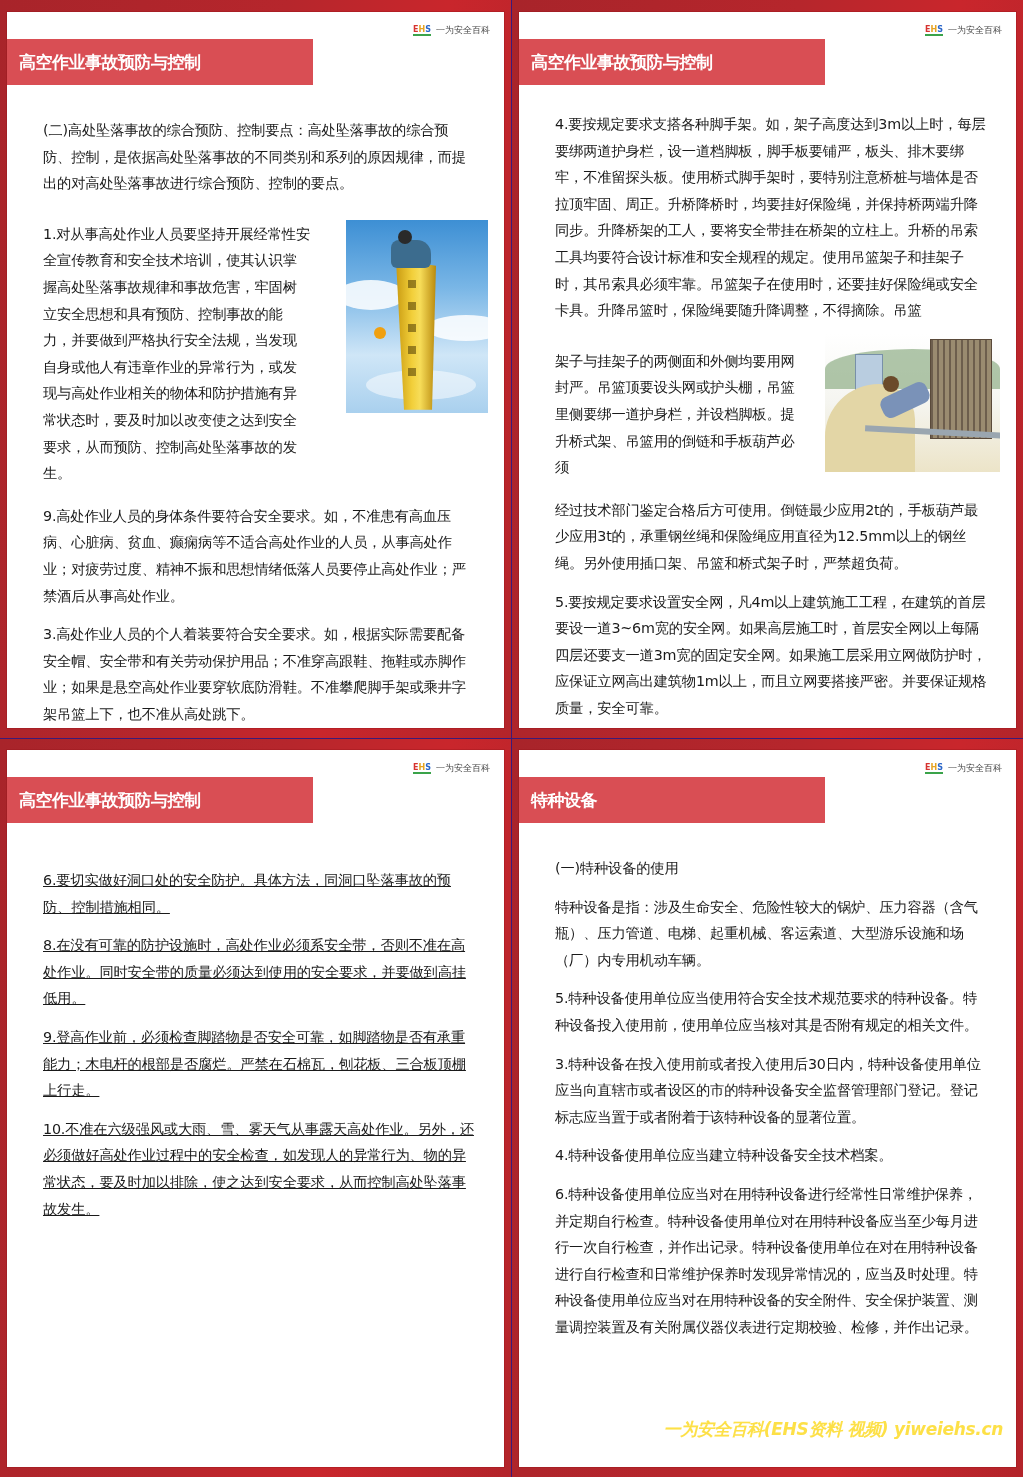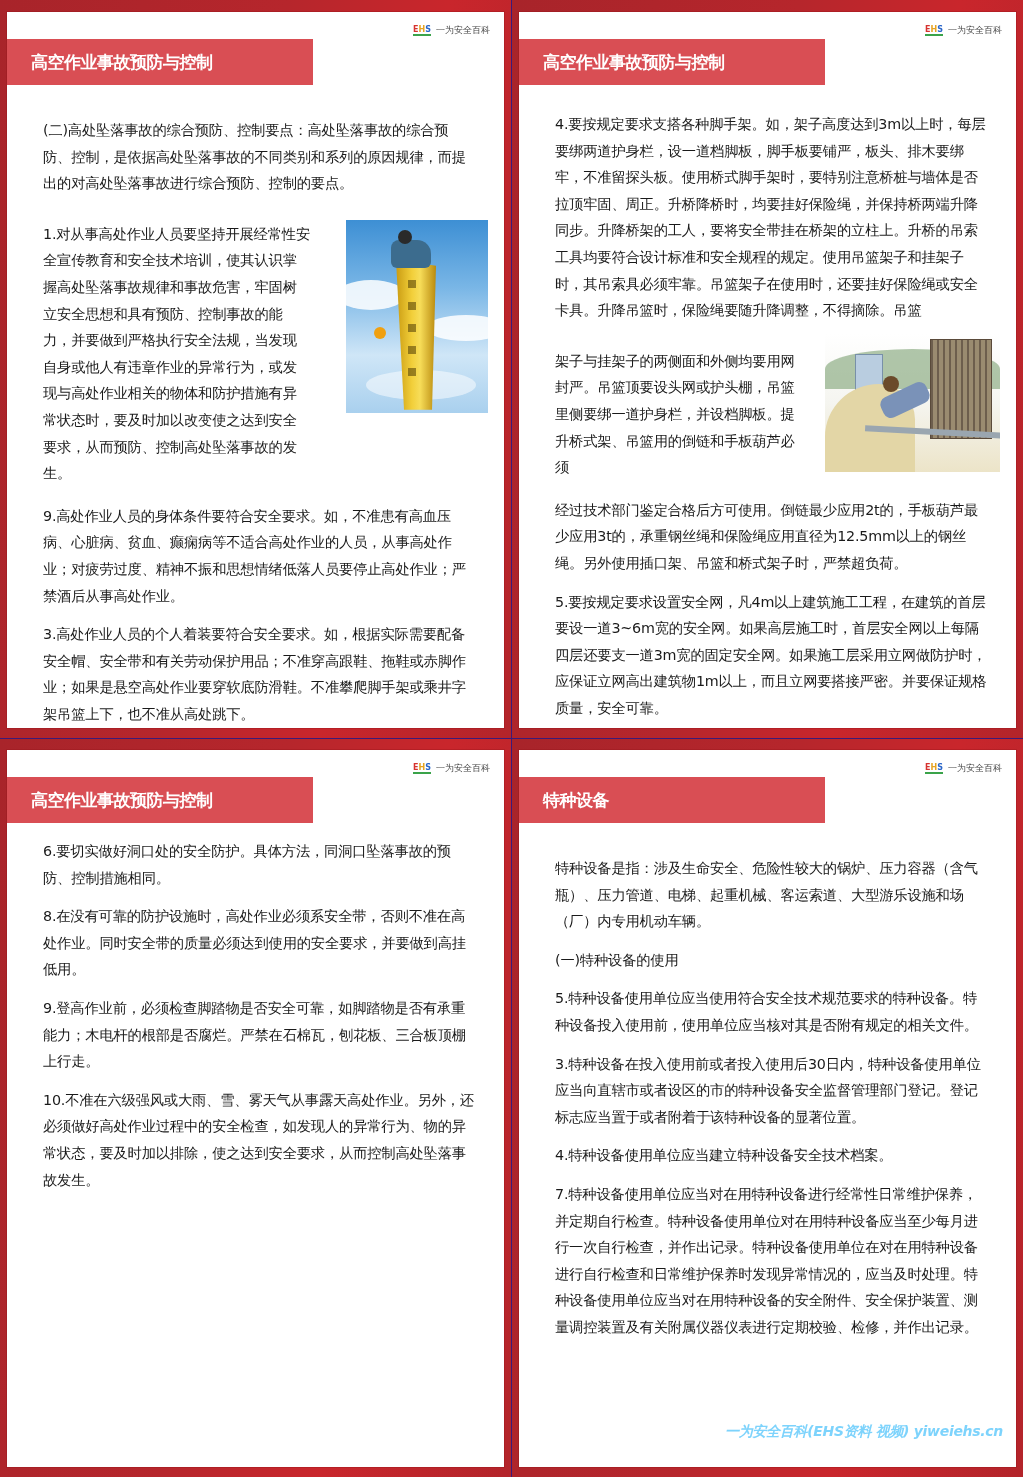--- a/index.html
+++ b/index.html
@@ -12,21 +12,21 @@
 
   .slide { position: absolute; background: linear-gradient(100deg, #a8242a 0%, #b6262c 45%, #c9262c 70%, #b3242a 100%); }
   .slide .card { position: absolute; left: 7px; top: 12px; right: 7px; bottom: 10px; background: #ffffff; box-shadow: 0 0 0 1px rgba(150,20,25,0.35); }
 
   .logo { position: absolute; right: 14px; top: 12px; display: flex; align-items: center; gap: 5px; font-size: 9px; color: #444; }
   .logo .ehs { font-weight: bold; font-size: 8px; letter-spacing: 0; display: inline-flex; border-bottom: 2px solid #3aa34a; line-height: 9px; }
   .logo .ehs .e { color: #d6322f; }
   .logo .ehs .h { color: #e6a321; }
   .logo .ehs .s { color: #2b66c9; }
 
-  .title-bar { position: absolute; left: 0; top: 27px; width: 306px; height: 46px; background: #d94e54; display: flex; align-items: center; padding-left: 24px; }
+  .title-bar { position: absolute; left: 0; top: 27px; width: 306px; height: 46px; background: #d94e54; display: flex; align-items: center; padding-left: 12px; }
   .title-bar span { color: #ffffff; font-size: 17px; font-weight: bold; letter-spacing: -0.5px; }
 
   .body { position: absolute; left: 24px; right: 16px; top: 92px; font-size: 14.3px; line-height: 26.6px; color: #1a1a1a; letter-spacing: -0.2px; }
   .body p { margin: 12px; }
 
   .float-row { display: flex; }
   .float-row .txt { flex: 1; }
   .pic { flex: none; }
 
   
@@ -46,21 +46,21 @@
   .pic-fall { width: 175px; height: 138px; margin-left: 18px; margin-top: -2px; position: relative; overflow: hidden;
     background: linear-gradient(180deg, #ffffff 0%, #f5f5f0 50%, #ece4c8 100%); }
   .pic-fall .hill { position: absolute; left: 0; top: 15px; width: 175px; height: 40px; background: #8fae86; border-radius: 50% 50% 0 0; opacity: .7; }
   .pic-fall .bld1 { position: absolute; left: 30px; top: 20px; width: 28px; height: 40px; background: #b9cde0; border: 1px solid #7890a8; }
   .pic-fall .bld2 { position: absolute; left: 105px; top: 5px; width: 62px; height: 100px; background: repeating-linear-gradient(90deg, #6d5e4d 0 2px, #9a8b70 2px 6px); border: 1px solid #5a4a3a; }
   .pic-fall .sand { position: absolute; left: 0; top: 50px; width: 90px; height: 88px; background: #e3d6a6; border-radius: 60% 40% 0 0; }
   .pic-fall .person { position: absolute; left: 55px; top: 55px; width: 50px; height: 22px; background: #7a92b8; border-radius: 8px; transform: rotate(-25deg); }
   .pic-fall .phead { position: absolute; left: 58px; top: 42px; width: 16px; height: 16px; background: #6b4a2a; border-radius: 50%; }
   .pic-fall .beam { position: absolute; left: 40px; top: 95px; width: 140px; height: 6px; background: #9aa6b0; transform: rotate(3deg); }
 
-  .watermark { position: absolute; right: 20px; bottom: 36px; color: #7dd3fc; font-size: 14px; font-weight: bold; font-style: italic; font-family: "DejaVu Sans", sans-serif; letter-spacing: -0.3px; }
+  .watermark { position: absolute; right: 20px; bottom: 36px; color: #fde047; font-size: 17px; font-weight: bold; font-style: italic; font-family: "DejaVu Sans", sans-serif; letter-spacing: -0.3px; }
 </style>
 </head>
 <body>
 
 <div class="grid">
 
   <section class="slide" style="left:0;top:0;width:511px;height:738px;">
     <div class="card">
       <div class="logo">
         <span class="ehs">
@@ -132,21 +132,21 @@
         <span class="ehs">
             <span class="e">E</span>
             <span class="h">H</span>
             <span class="s">S</span>
           </span>
         <span>一为安全百科</span>
       </div>
       <div class="title-bar">
         <span>高空作业事故预防与控制</span>
       </div>
-      <div class="body" style="top:76px;">
+      <div class="body" style="top:105px;text-decoration:underline;">
         <p>6.要切实做好洞口处的安全防护。具体方法，同洞口坠落事故的预防、控制措施相同。</p>
         <p>8.在没有可靠的防护设施时，高处作业必须系安全带，否则不准在高处作业。同时安全带的质量必须达到使用的安全要求，并要做到高挂低用。</p>
         <p>9.登高作业前，必须检查脚踏物是否安全可靠，如脚踏物是否有承重能力；木电杆的根部是否腐烂。严禁在石棉瓦，刨花板、三合板顶棚上行走。</p>
         <p>10.不准在六级强风或大雨、雪、雾天气从事露天高处作业。另外，还必须做好高处作业过程中的安全检查，如发现人的异常行为、物的异常状态，要及时加以排除，使之达到安全要求，从而控制高处坠落事故发生。</p>
       </div>
     </div>
   </section>
 
   <section class="slide" style="left:512px;top:739px;width:511px;height:738px;">
     <div class="card" style="top:11px;">
@@ -155,26 +155,26 @@
             <span class="e">E</span>
             <span class="h">H</span>
             <span class="s">S</span>
           </span>
         <span>一为安全百科</span>
       </div>
       <div class="title-bar">
         <span>特种设备</span>
       </div>
       <div class="body" style="top:93px;">
+        <p>(一)特种设备的使用</p>
         <p>特种设备是指：涉及生命安全、危险性较大的锅炉、压力容器（含气瓶）、压力管道、电梯、起重机械、客运索道、大型游乐设施和场（厂）内专用机动车辆。</p>
-        <p>(一)特种设备的使用</p>
         <p>5.特种设备使用单位应当使用符合安全技术规范要求的特种设备。特种设备投入使用前，使用单位应当核对其是否附有规定的相关文件。</p>
         <p>3.特种设备在投入使用前或者投入使用后30日内，特种设备使用单位应当向直辖市或者设区的市的特种设备安全监督管理部门登记。登记标志应当置于或者附着于该特种设备的显著位置。</p>
         <p>4.特种设备使用单位应当建立特种设备安全技术档案。</p>
-        <p>7.特种设备使用单位应当对在用特种设备进行经常性日常维护保养，并定期自行检查。特种设备使用单位对在用特种设备应当至少每月进行一次自行检查，并作出记录。特种设备使用单位在对在用特种设备进行自行检查和日常维护保养时发现异常情况的，应当及时处理。特种设备使用单位应当对在用特种设备的安全附件、安全保护装置、测量调控装置及有关附属仪器仪表进行定期校验、检修，并作出记录。</p>
+        <p>6.特种设备使用单位应当对在用特种设备进行经常性日常维护保养，并定期自行检查。特种设备使用单位对在用特种设备应当至少每月进行一次自行检查，并作出记录。特种设备使用单位在对在用特种设备进行自行检查和日常维护保养时发现异常情况的，应当及时处理。特种设备使用单位应当对在用特种设备的安全附件、安全保护装置、测量调控装置及有关附属仪器仪表进行定期校验、检修，并作出记录。</p>
       </div>
     </div>
   </section>
 
   <div class="vdiv"></div>
   <div class="hdiv"></div>
 
   <div class="watermark">一为安全百科(EHS资料 视频) yiweiehs.cn</div>
 </div>
 

